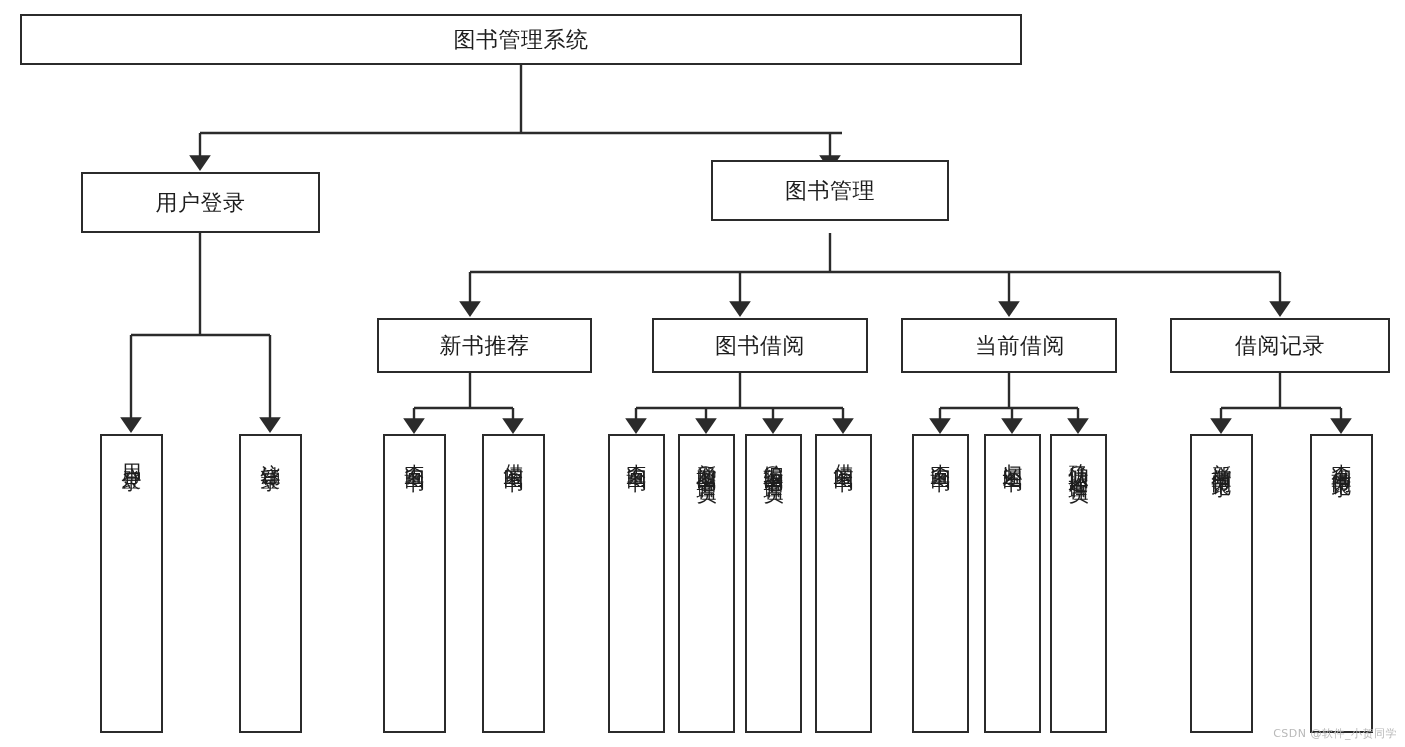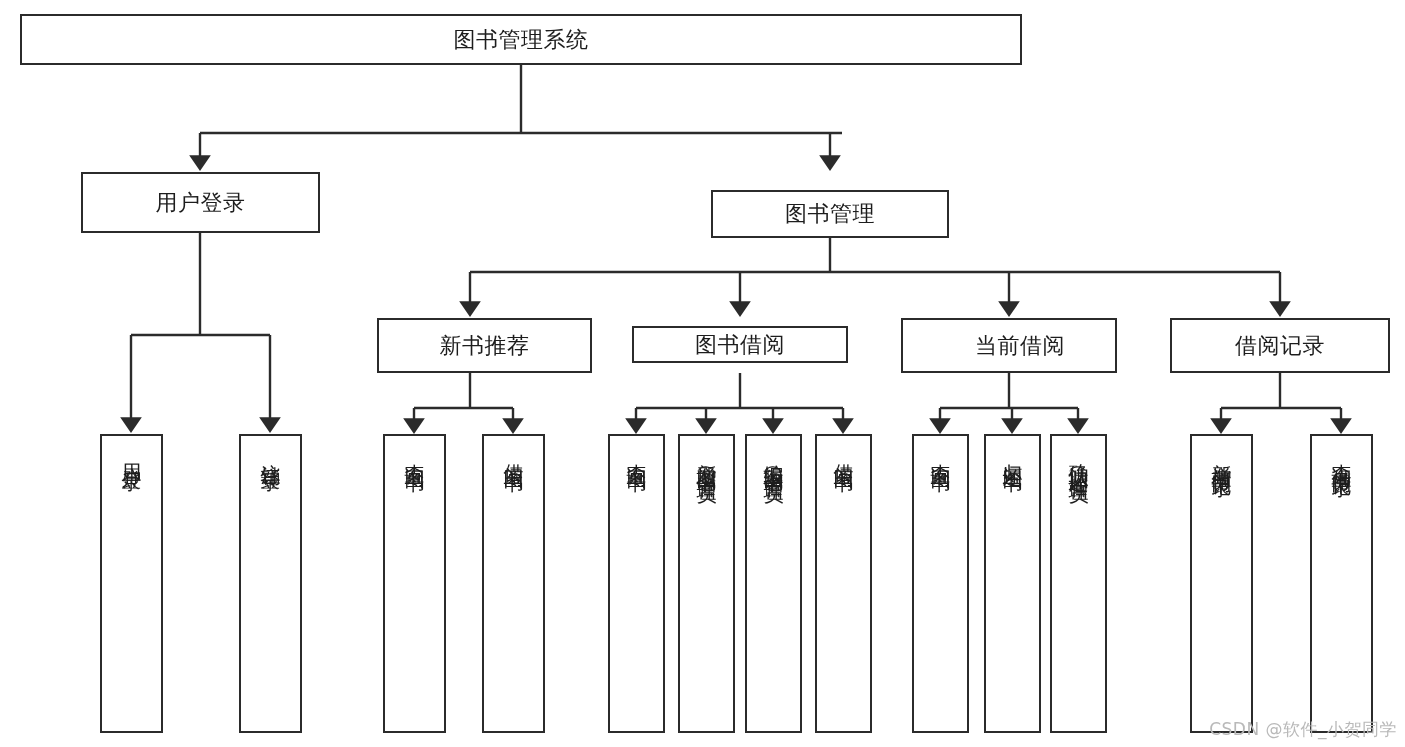--- a/index.html
+++ b/index.html
@@ -59,21 +59,21 @@
   }
   .node.root .lbl,
   .node.l2 .lbl,
   .node.l3 .lbl {
     font-size: 22px;
   }
   #watermark {
     position: absolute;
     right: 8px;
     bottom: 6px;
-    font-size: 17px;
+    font-size: 11px;
     color: #b9b9b9;
     letter-spacing: 0.5px;
     z-index: 5;
     white-space: nowrap;
   }
 </style>
 </head>
 <body>
 
 <div id="canvas">
@@ -129,28 +129,28 @@
     </g>
   </svg>
 
   <div class="node root" style="left:20px; top:14px; width:1002px; height:51px;">
     <span class="lbl">图书管理系统</span>
   </div>
 
   <div class="node l2" style="left:81px; top:172px; width:239px; height:61px;">
     <span class="lbl">用户登录</span>
   </div>
-  <div class="node l2" style="left:711px; top:190px; width:238px; height:48px;">
+  <div class="node l2" style="left:711px; top:160px; width:238px; height:61px;">
     <span class="lbl">图书管理</span>
   </div>
 
   <div class="node l3" style="left:363px; top:318px; width:215px; height:55px;margin-left:14px;">
     <span class="lbl">新书推荐</span>
   </div>
-  <div class="node l3" style="left:632px; top:318px; width:216px; height:37px;margin-top:8px;">
+  <div class="node l3" style="left:652px; top:318px; width:216px; height:55px;">
     <span class="lbl">图书借阅</span>
   </div>
   <div class="node l3" style="left:901px; top:318px; width:216px; height:55px;padding-left:22px;">
     <span class="lbl">当前借阅</span>
   </div>
   <div class="node l3" style="left:1170px; top:318px; width:220px; height:55px;">
     <span class="lbl">借阅记录</span>
   </div>
 
   <div class="node leaf" style="left:100px; top:434px; width:63px; height:299px;">

